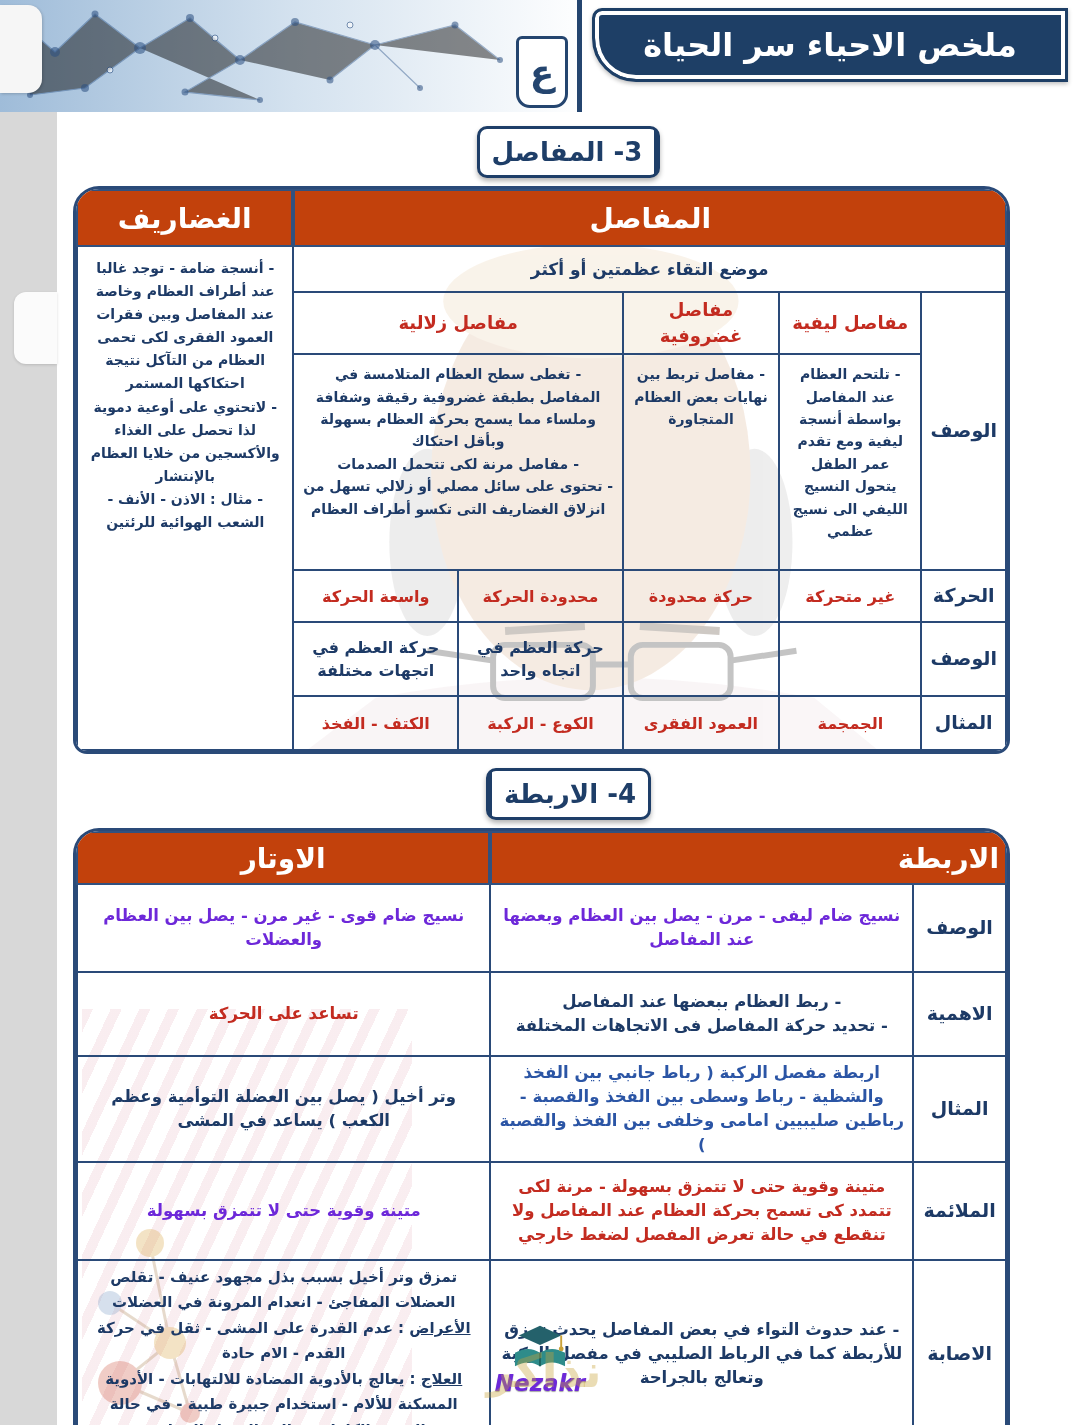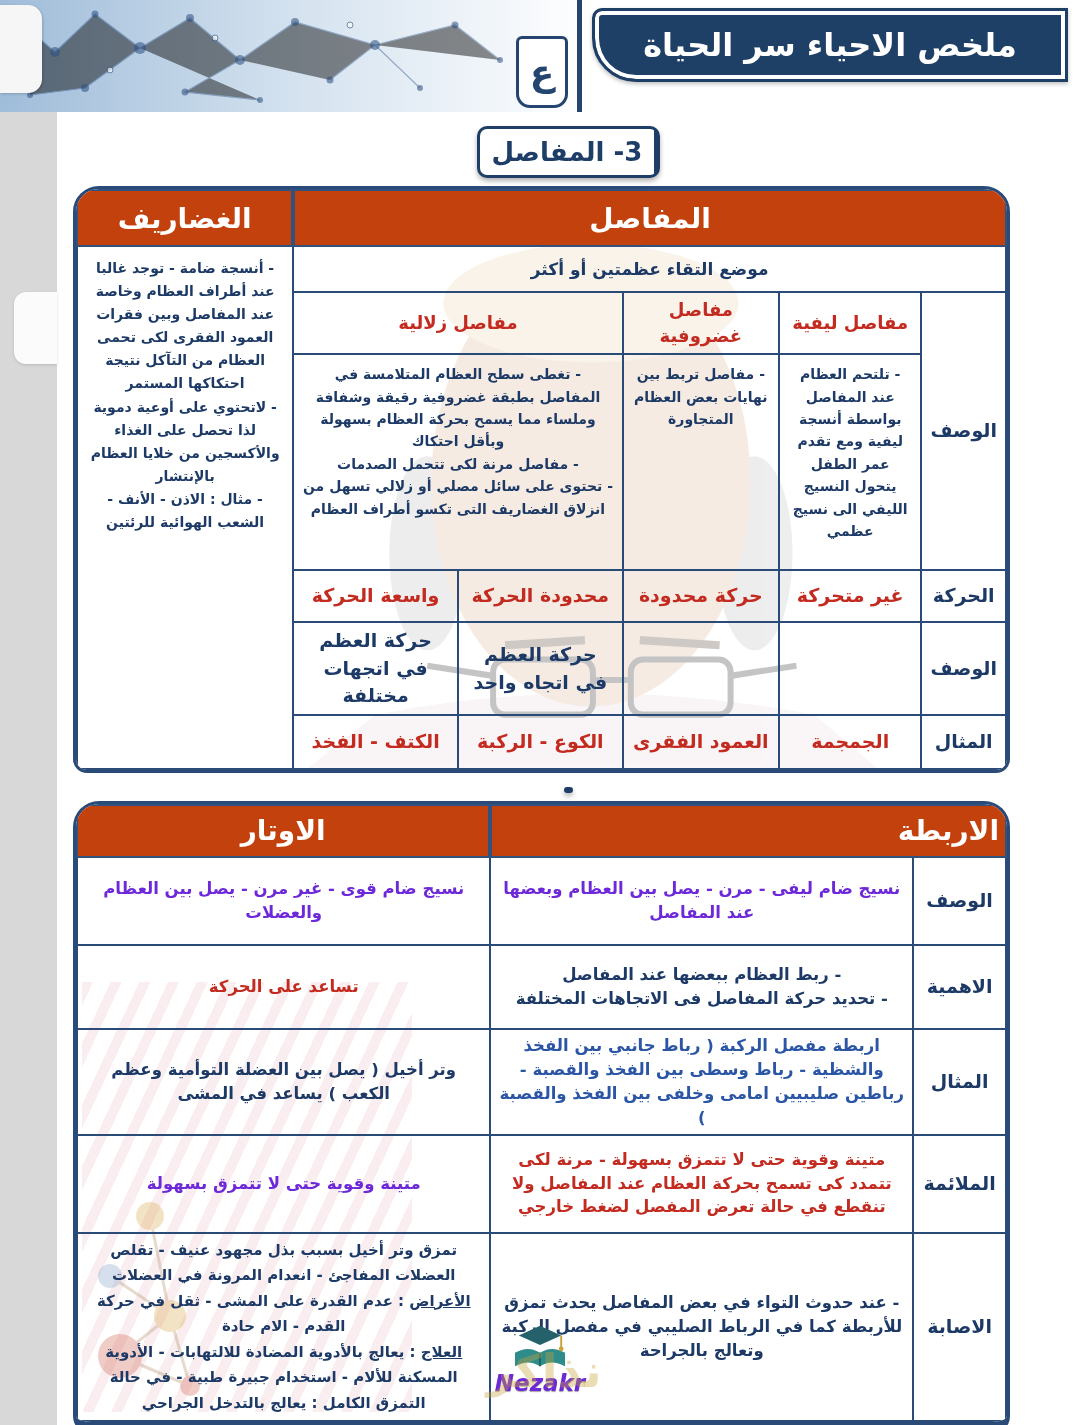--- a/index.html
+++ b/index.html
@@ -55,21 +55,21 @@
 
   table.t { width:100%; border-collapse:collapse; position:relative; z-index:1; }
   .t th, .t td { border:2px solid #2a4a78; }
   .t th.hd {
     background:#c2410c; color:#ffffff; font-size:28px; font-weight:bold;
     padding:8px 6px; border-color:#31517f;
   }
   th.joints-hd { border-left:4px solid #ffffff; }
   th.lig-hd { border-left:4px solid #ffffff;text-align:right; }
 
-  .t td.c { text-align:center; vertical-align:middle; padding:4px 8px; font-weight:bold; font-size:19px; line-height:1.45; background:transparent; }
+  .t td.c { text-align:center; vertical-align:middle; padding:4px 8px; font-weight:bold; font-size:16px; line-height:1.45; background:transparent; }
   .ml { white-space:pre-line; }
   .vtop { vertical-align:top !important; padding-top:8px !important; font-size:14px !important; line-height:1.6 !important; }
   .cart-desc { vertical-align:top !important; padding-top:10px !important; font-size:14px !important; line-height:1.65 !important; }
   .def { font-size:17px !important; }
   .type { font-size:18px !important; }
   .lbl { font-size:19px !important; color:#1d3a66; }
   .hl { background:rgba(64,180,160,.16); }
 
   .navy { color:#1d3a66; }
   .red { color:#c32b20; }
@@ -235,20 +235,21 @@
             <td class="c red">الكوع - الركبة</td>
             <td class="c red">الكتف - الفخذ</td>
           </tr>
         </tbody>
       </table>
     </div>
   </section>
 
   <section>
     <div class="sec-badge">
+      <span class="seg">4- الاربطة</span>
       <span class="badge-div"></span>
     </div>
 
     <div class="tbl-wrap t2">
       <div class="shirt-art"></div>
       <svg class="molecule-art" viewBox="0 0 170 260">
         <g stroke="#b0875a" stroke-width="3" fill="none">
           <path d="M70,60 L90,160 L40,200 M90,160 L110,230 M40,200 L110,230 M30,120 L90,160"></path>
         </g>
         <circle cx="40" cy="200" r="22" fill="#cf5a45"></circle>

